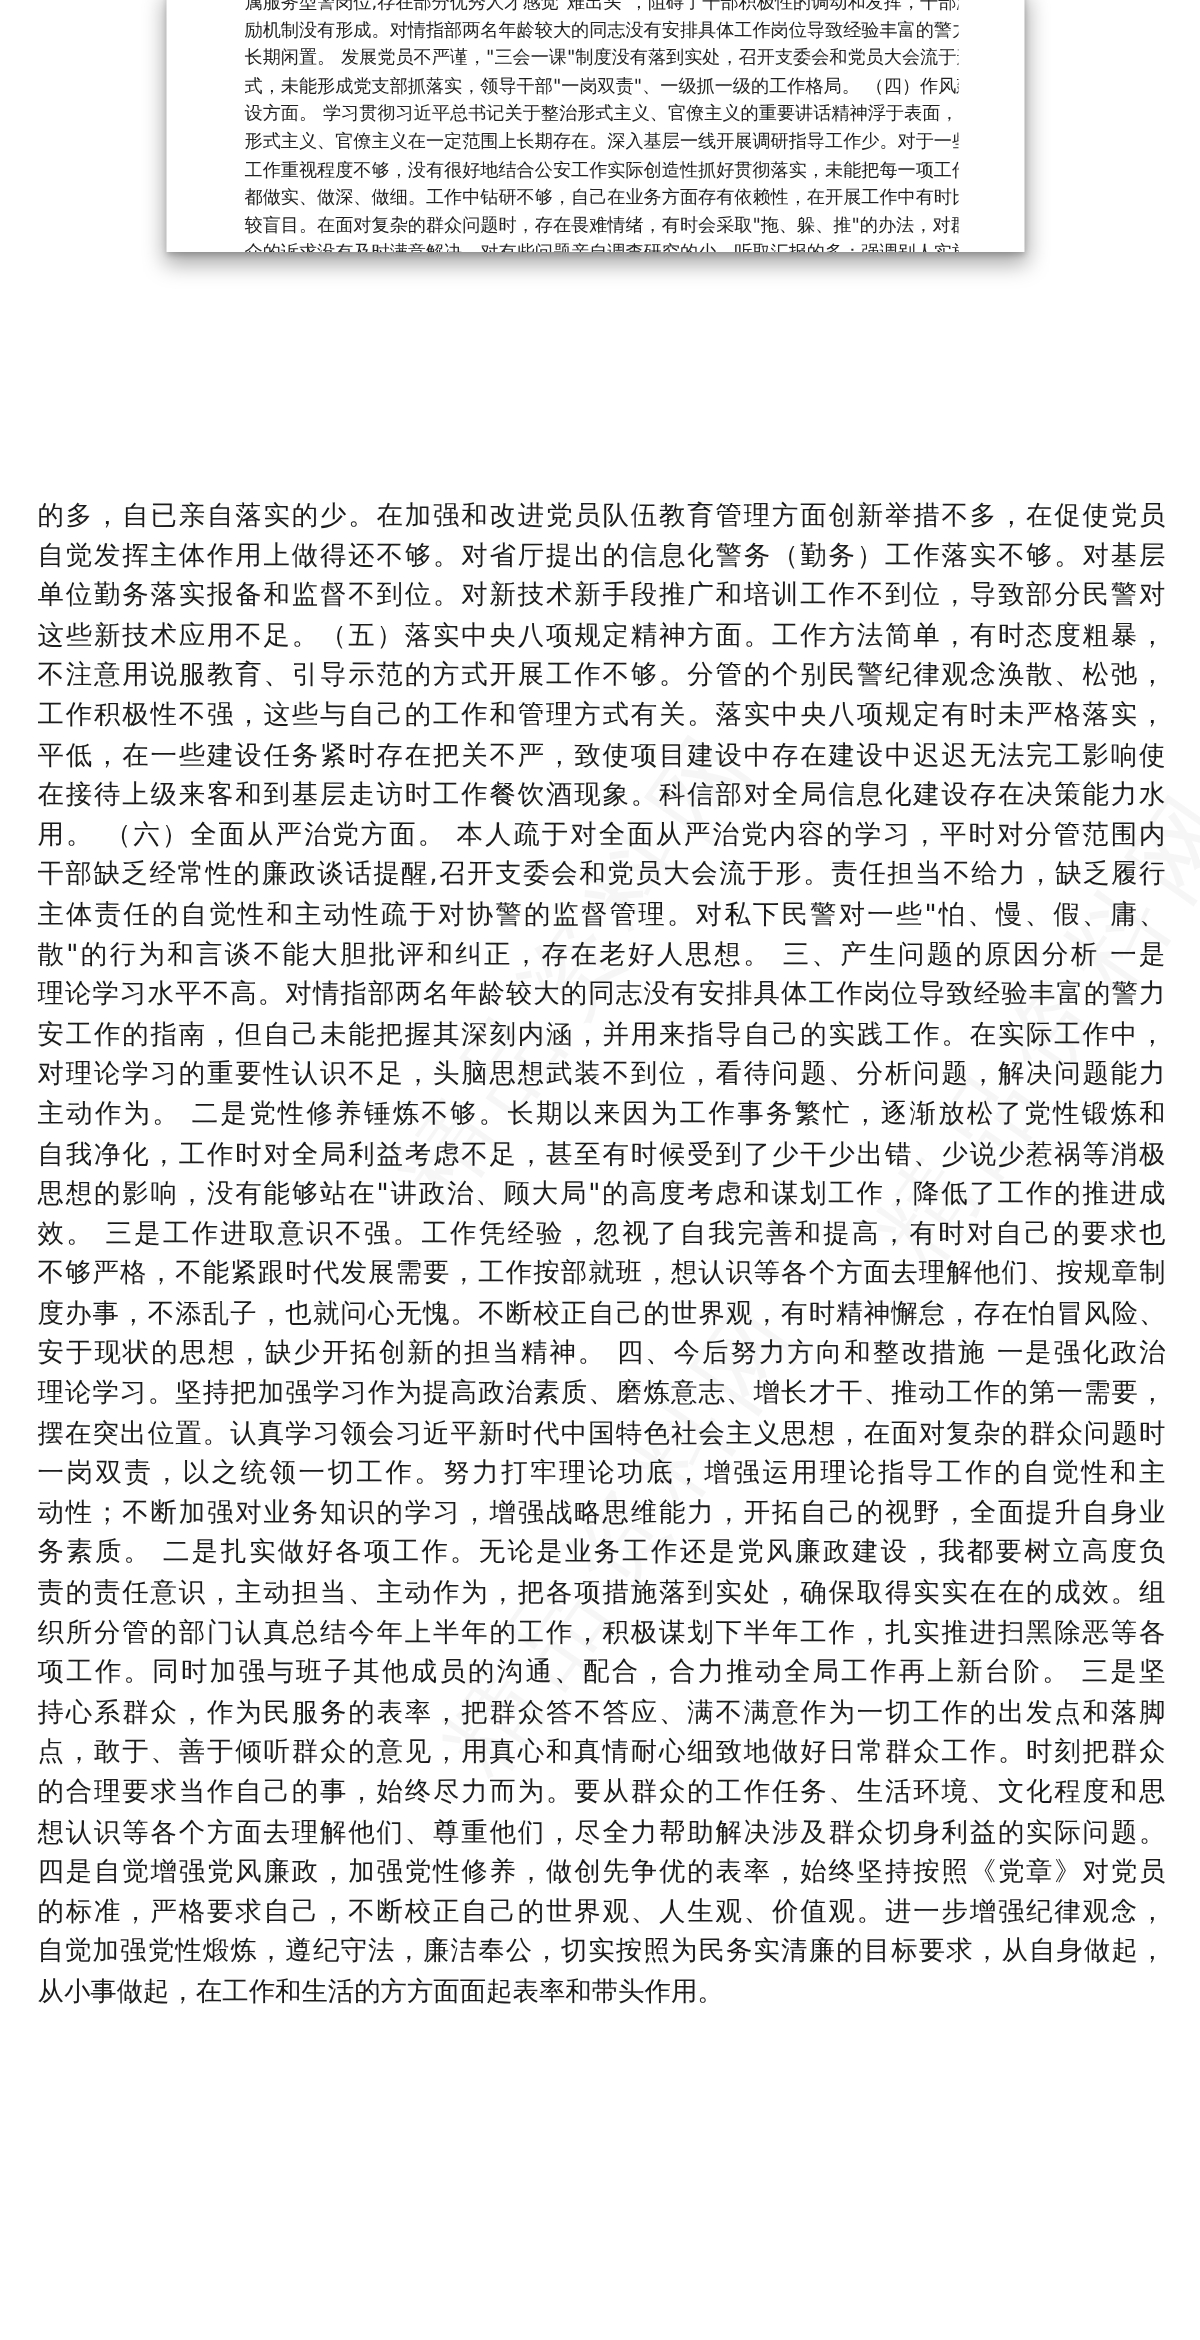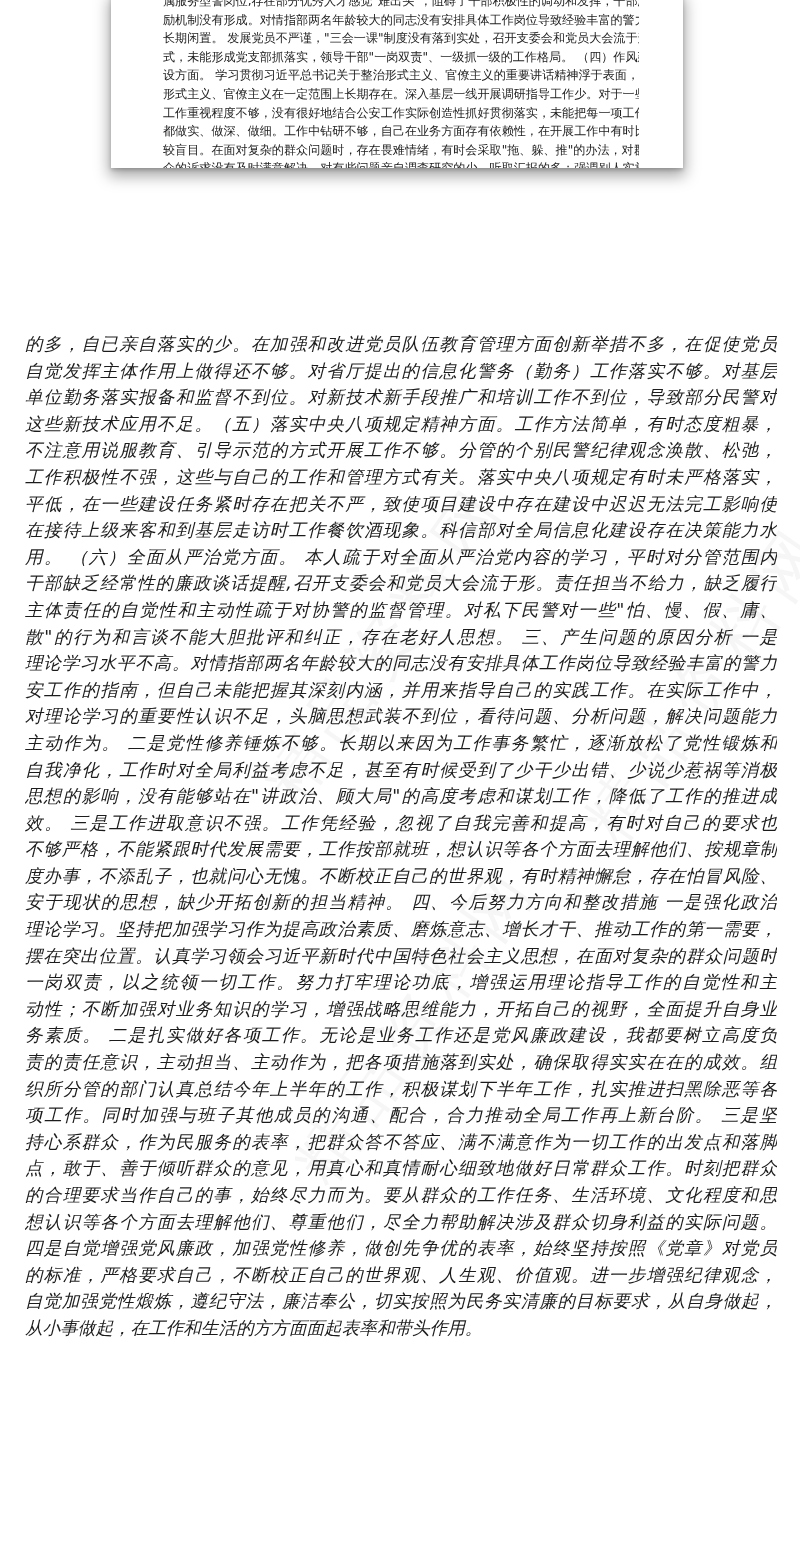--- a/index.html
+++ b/index.html
@@ -53,21 +53,20 @@
       font-size: 17.6px;
       line-height: 26.6px;
       color: #1c1c1c;
     }
     .body-line {
       display: block;
       white-space: nowrap;
       overflow: hidden;
       text-align: justify;
       text-align-last: justify;
-      font-style: italic;
     }
     .body-line.last {
       text-align-last: left;
     }
     
     .watermark {
       position: absolute;
       font-size: 64px;
       color: rgba(0,0,0,0.035);
       transform: rotate(-55deg);

